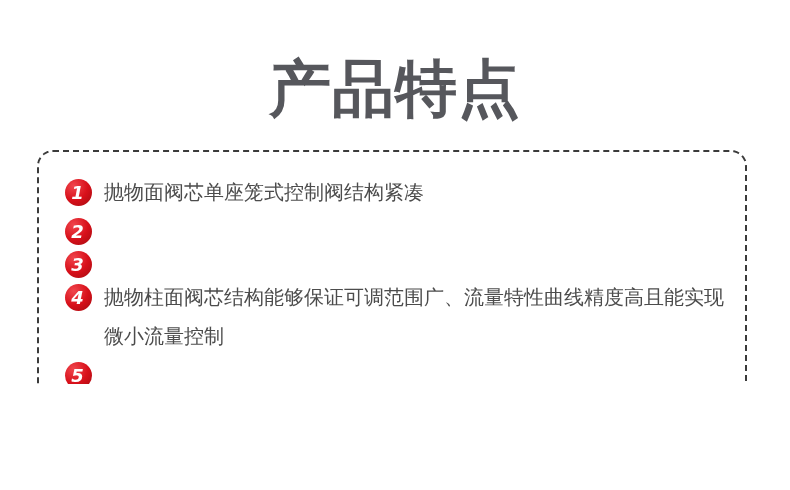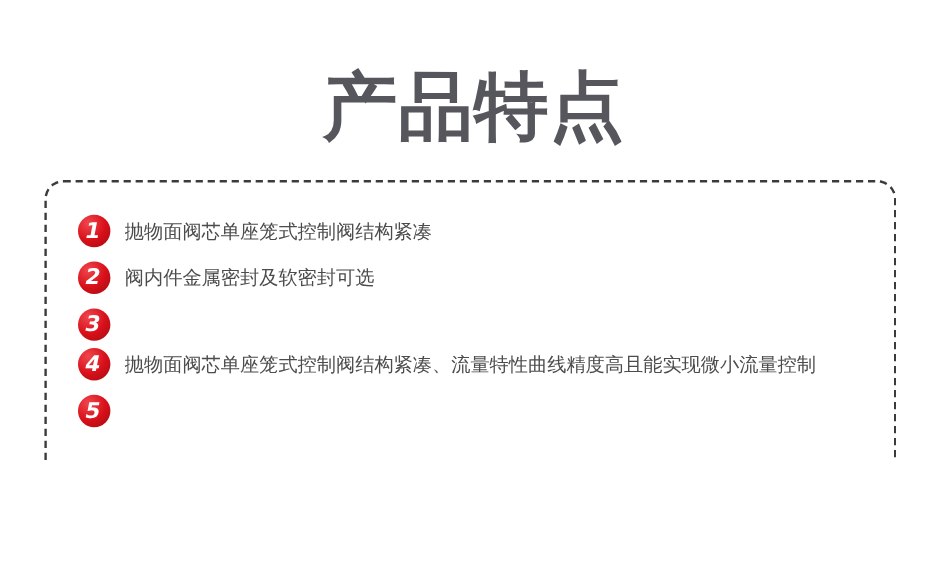--- a/index.html
+++ b/index.html
@@ -59,21 +59,21 @@
     font-weight: bold;
     font-style: italic;
     display: flex;
     align-items: center;
     justify-content: center;
     line-height: 1;
     box-sizing: border-box;
     padding-right: 2px;
   }
   .feature-text {
-    font-size: 16px;
+    font-size: 20px;
     line-height: 39px;
     color: var(--text-color, #4c4c4c);
     letter-spacing: 0;
     word-break: break-all;
   }
 </style>
 </head>
 <body>
 
 <div class="canvas">
@@ -82,30 +82,29 @@
 
   <div class="features-box">
 
     <div class="feature-row">
       <span class="num-badge">1</span>
       <span class="feature-text">抛物面阀芯单座笼式控制阀结构紧凑</span>
     </div>
 
     <div class="feature-row">
       <span class="num-badge">2</span>
-      <span class="feature-text">阀内件金属密封及软密封可选</span>
     </div>
 
     <div class="feature-row">
       <span class="num-badge">3</span>
     </div>
 
     <div class="feature-row">
       <span class="num-badge">4</span>
-      <span class="feature-text">抛物面阀芯单座笼式控制阀结构紧凑、流量特性曲线精度高且能实现微小流量控制</span>
+      <span class="feature-text">抛物柱面阀芯结构能够保证可调范围广、流量特性曲线精度高且能实现微小流量控制</span>
     </div>
 
     <div class="feature-row">
       <span class="num-badge">5</span>
     </div>
 
   </div>
 </div>
 
 </body></html>

